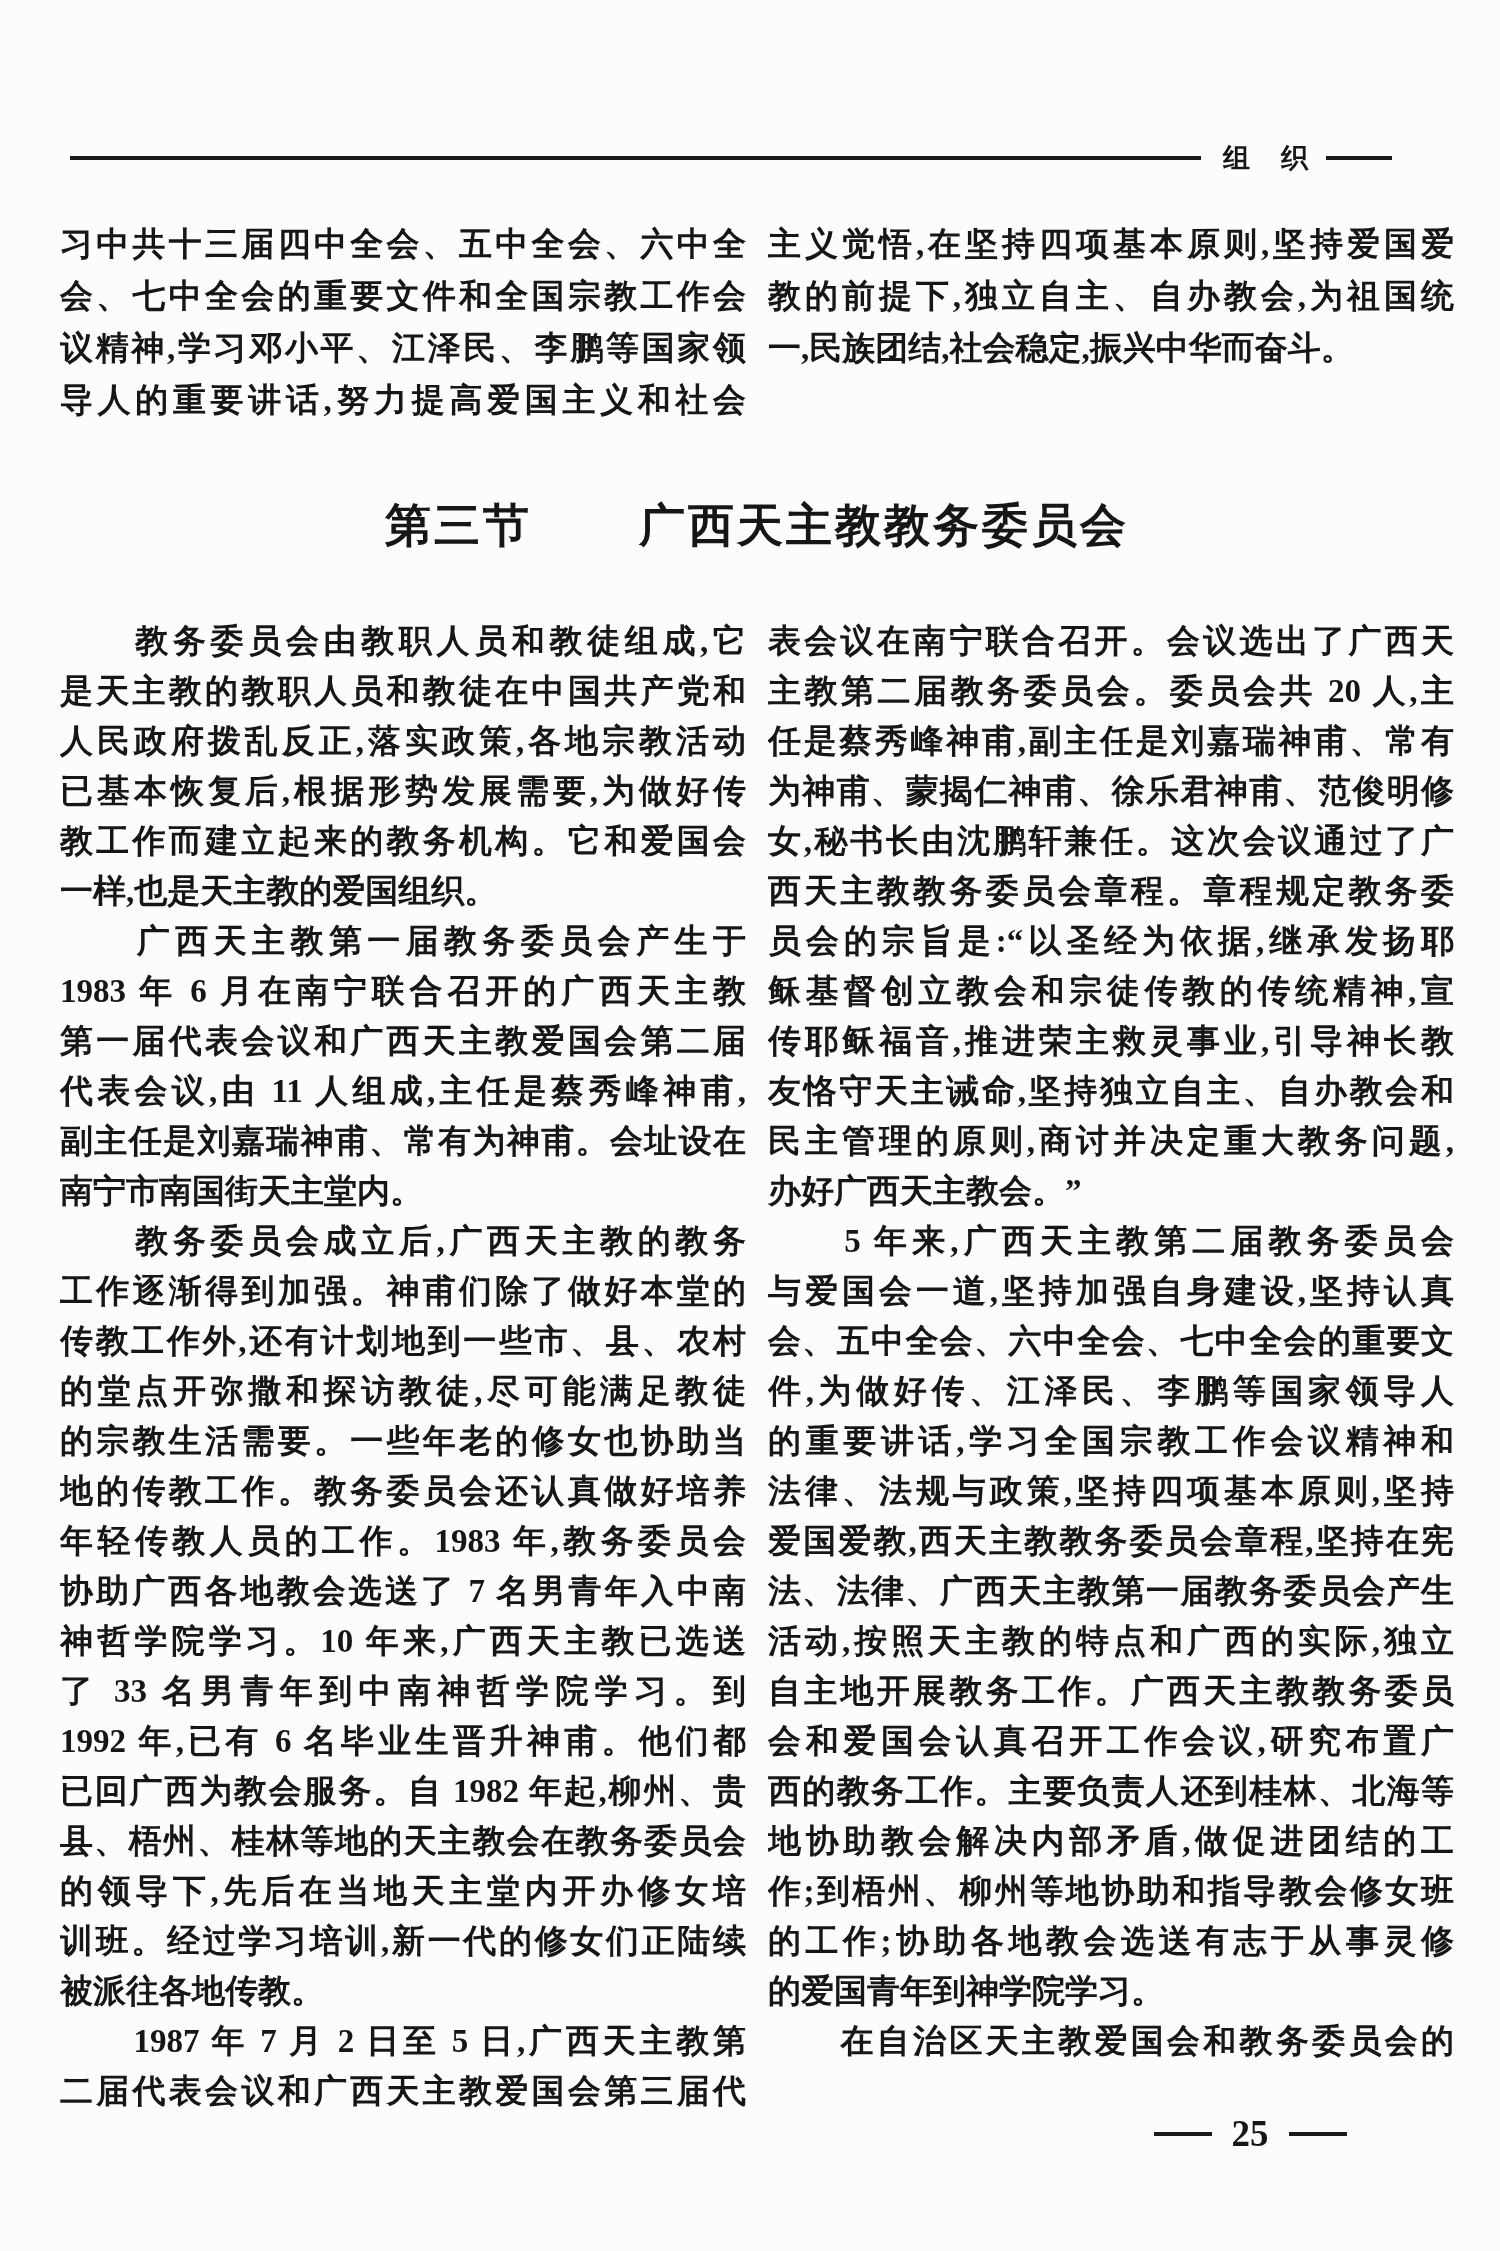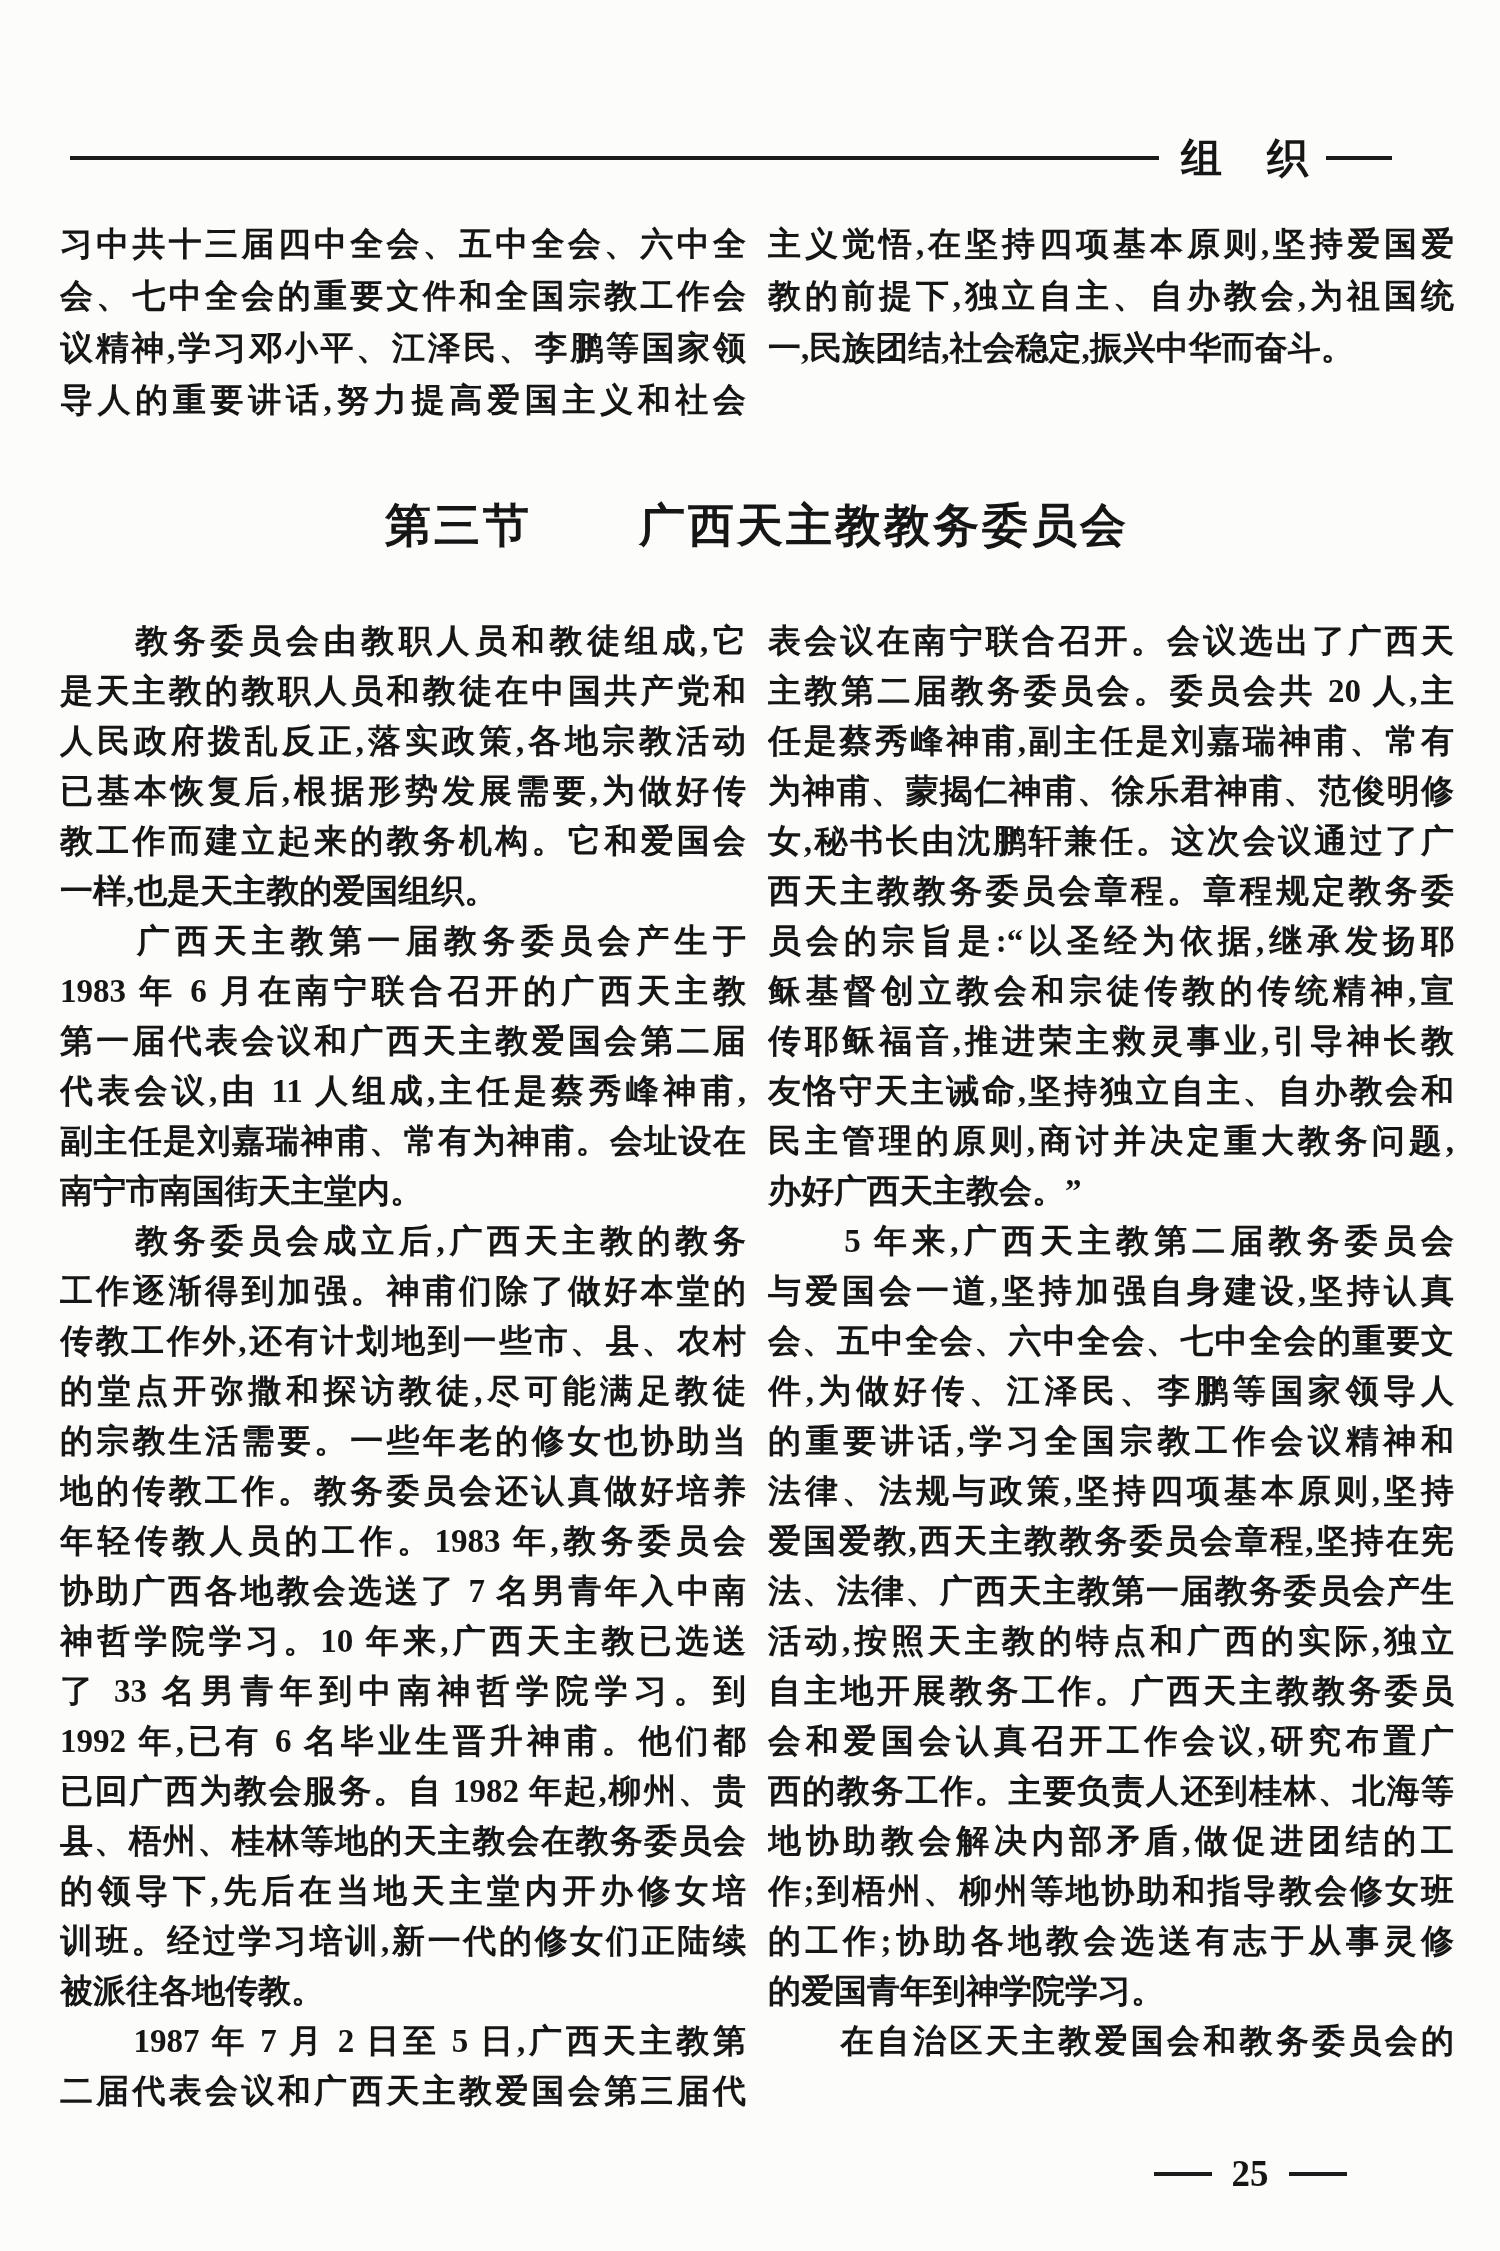--- a/index.html
+++ b/index.html
@@ -15,21 +15,21 @@
   
   .page-header{
     position:absolute;left:70px;top:140px;width:1322px;height:36px;
     display:flex;align-items:center;
   }
   .page-header .rule{background:#1b1b1b;height:4px;}
   .page-header .rule.long{flex:1;}
   .page-header .rule.short{width:66px;}
   .page-header .htitle{
     font-family:"Liberation Sans","DejaVu Sans",sans-serif;
-    font-weight:bold;font-size:41px;line-height:36px;
+    font-weight:bold;font-size:27px;line-height:36px;
     margin:0 16px 0 22px;white-space:nowrap;letter-spacing:2px;
   }
   
   .col{position:absolute;width:686px;font-size:33px;font-weight:600;}
   .col .line{
     height:50px;line-height:50px;white-space:nowrap;
     text-align:justify;text-align-last:justify;
     white-space:normal;overflow:hidden;
   }
   .intro-col .line{height:52px;line-height:52px;}
@@ -43,21 +43,21 @@
     position:absolute;left:60px;top:494px;width:1394px;height:62px;
     text-align:center;
     font-family:"Liberation Sans","DejaVu Sans",sans-serif;
     font-weight:bold;font-size:46px;line-height:62px;
     letter-spacing:3px;white-space:nowrap;
   }
   .section-heading .sec-num{margin-right:107px;}
   
   .page-footer{
     position:absolute;left:1100px;top:2112px;width:300px;height:44px;
-    display:flex;align-items:center;justify-content:center;margin-top:40px;
+    display:flex;align-items:center;justify-content:center;
   }
   .page-footer .fdash{width:58px;height:4px;background:#1b1b1b;margin:0 20px;}
   .page-footer .pnum{font-size:37px;font-weight:600;line-height:44px;}
 </style>
 </head>
 <body>
 
 <div class="page">
 
   <div class="page-header">

